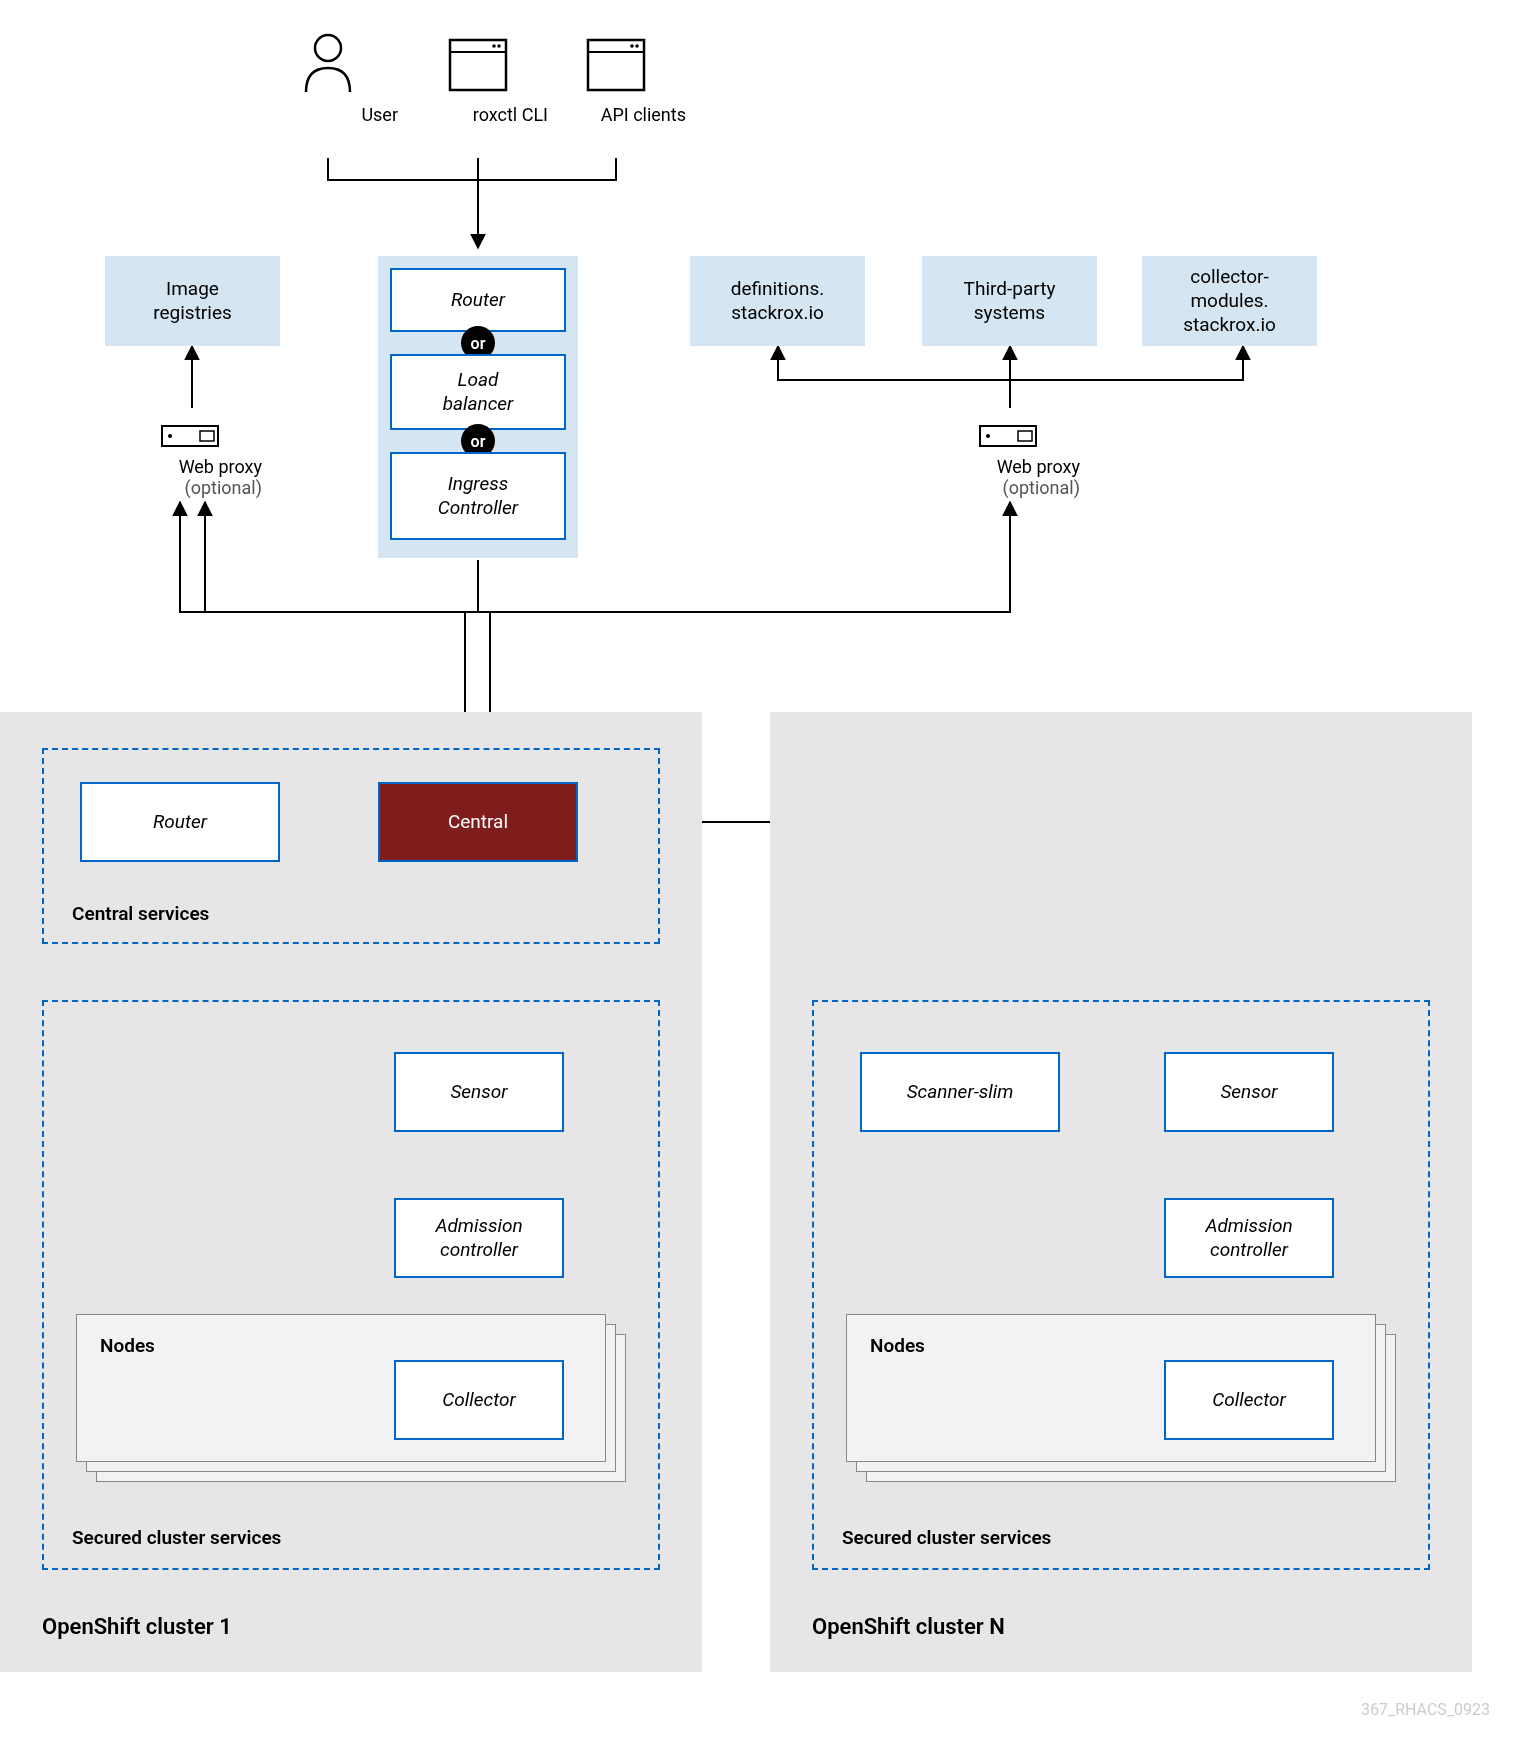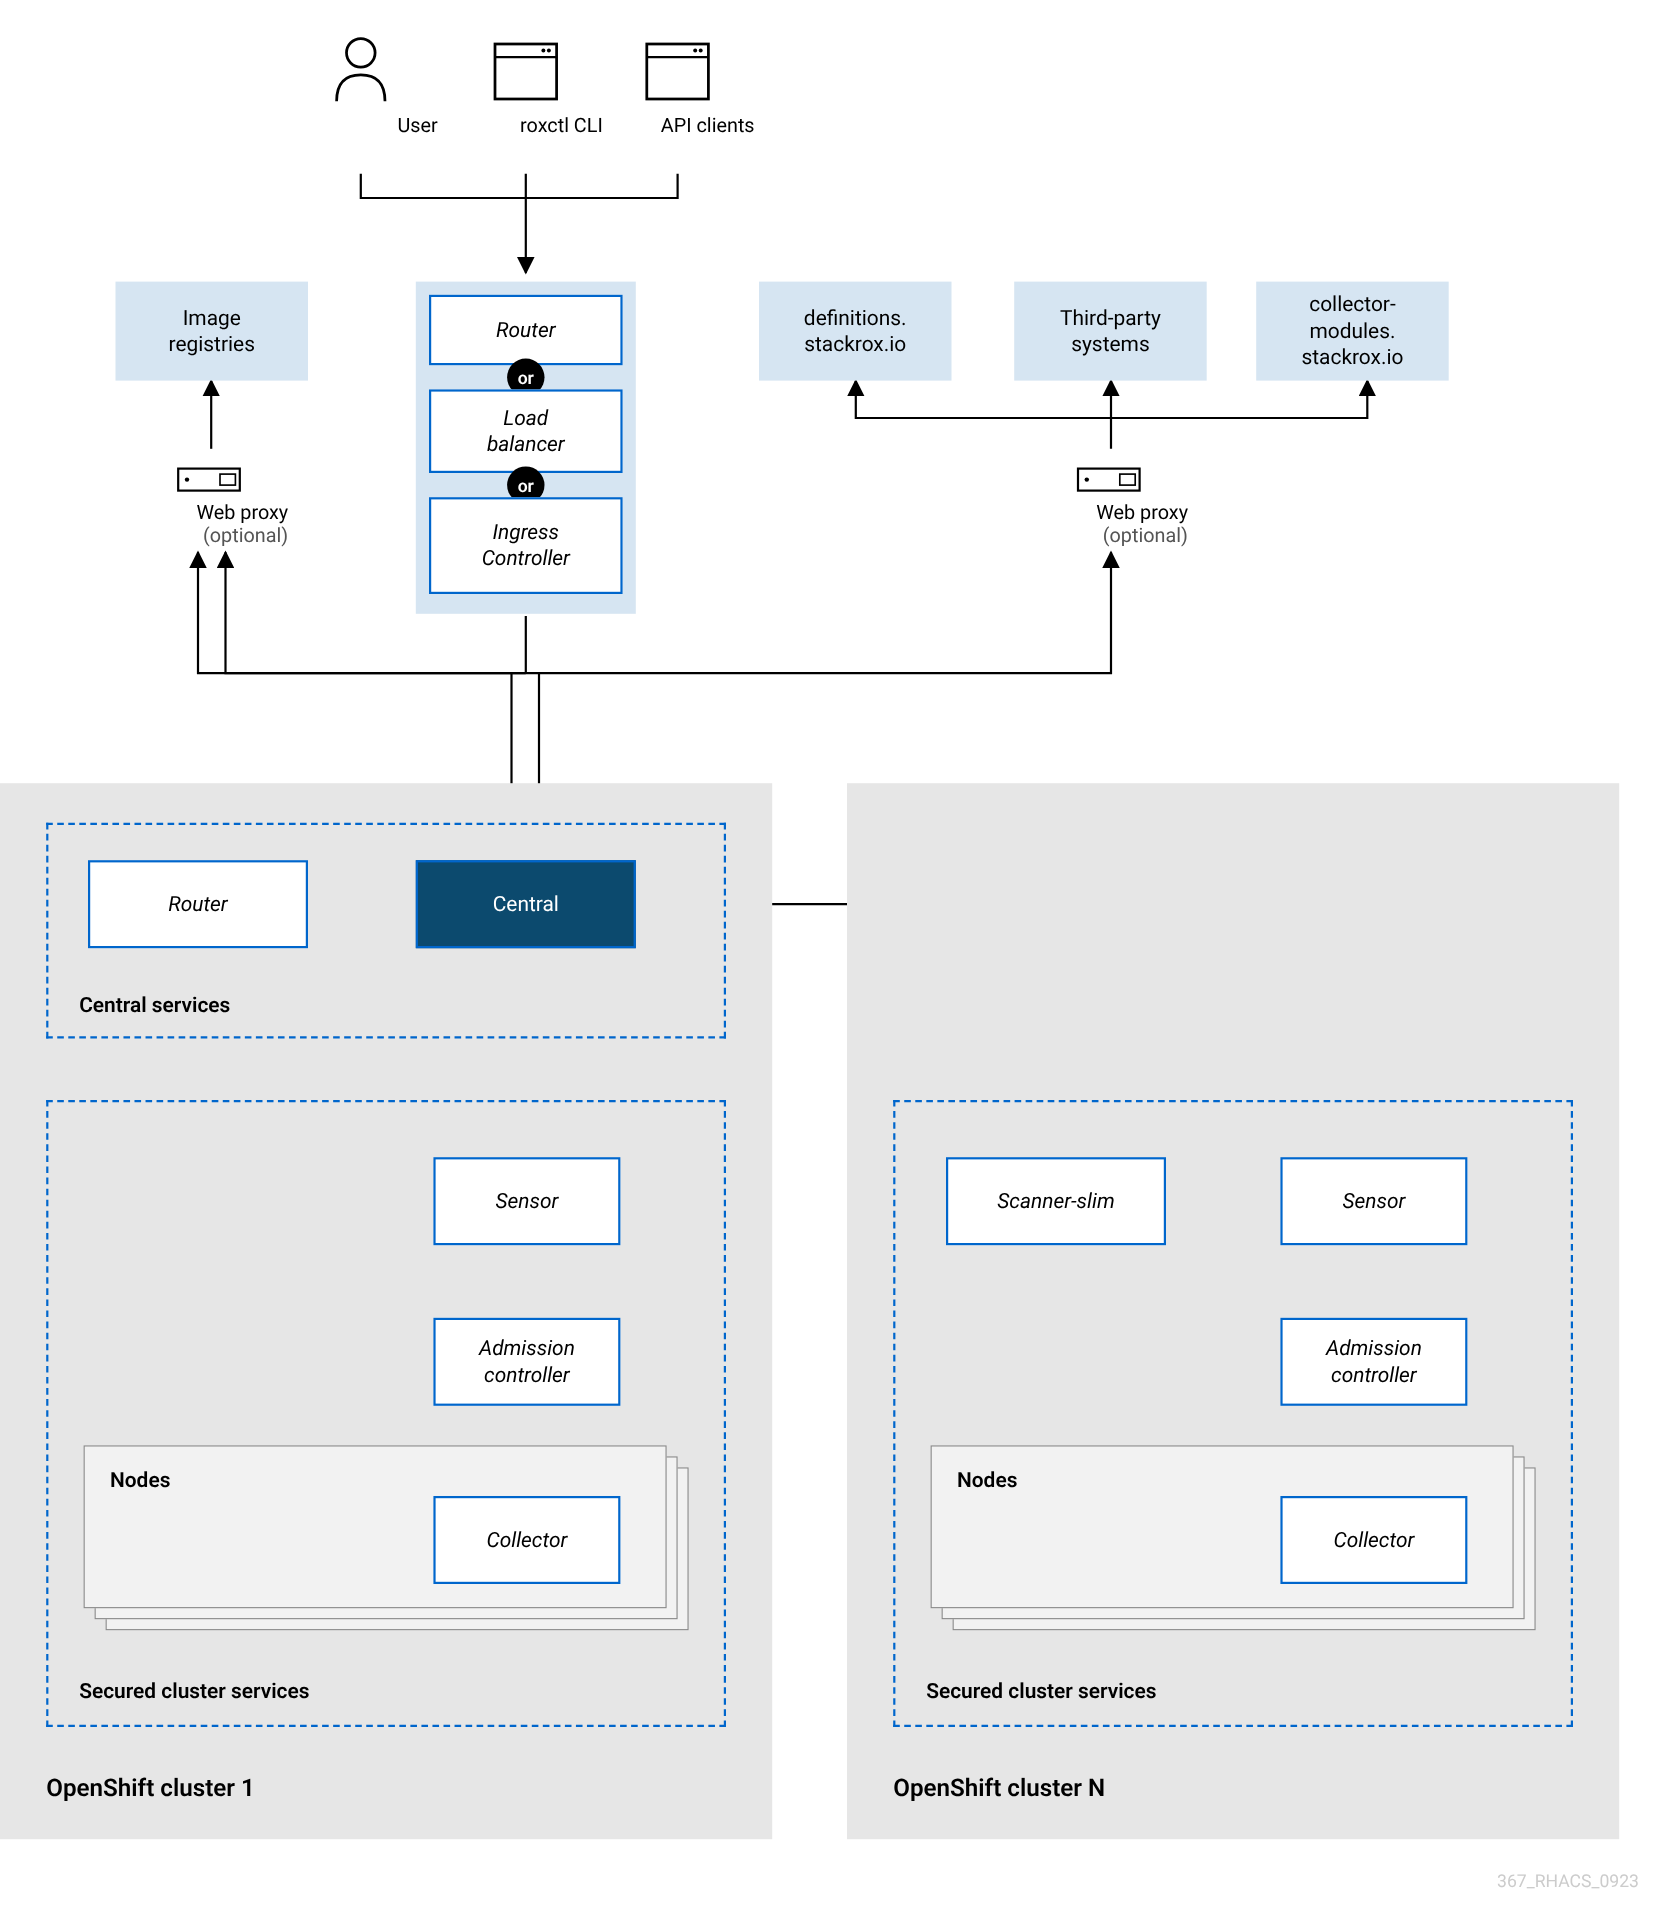--- a/index.html
+++ b/index.html
@@ -15,21 +15,21 @@
     position: absolute;
     display: flex;
     align-items: center;
     justify-content: center;
     text-align: center;
     font-size: 19px;
     line-height: 1.25;
   }
   .lightblue { background: #d6e5f2; }
   .whitebox { background: #fff; border: 2px solid #0066cc; font-style: italic; }
-  .bluebox { background: #0c4a6e; color: #fff; border: 2px solid #0066cc; }
+  .bluebox { background: #7f1d1d; color: #fff; border: 2px solid #0066cc; }
   .dashed-group {
     position: absolute;
     border: 2px dashed #0066cc;
     background: transparent;
   }
   .greybg { position: absolute; background: #e6e6e6; }
   .nodesbox { position: absolute; background: #f2f2f2; border: 1px solid #888; }
   .label { position: absolute; font-size: 19px; font-weight: 600; }
   .sublabel { position: absolute; font-size: 18px; text-align:right; width:140px;}
   .or-badge {

